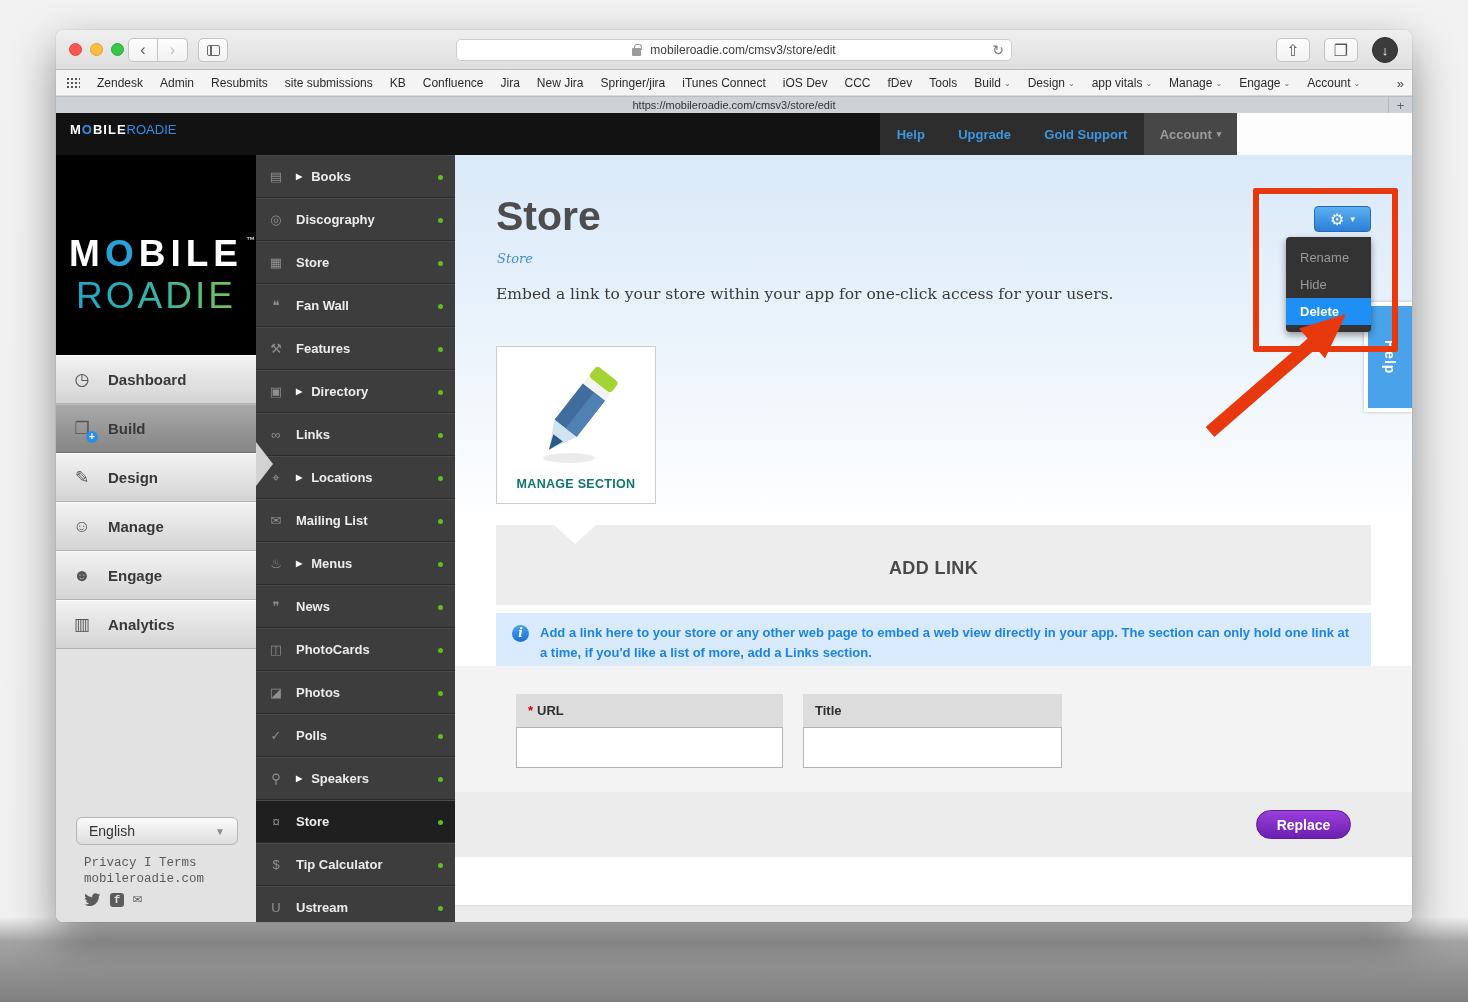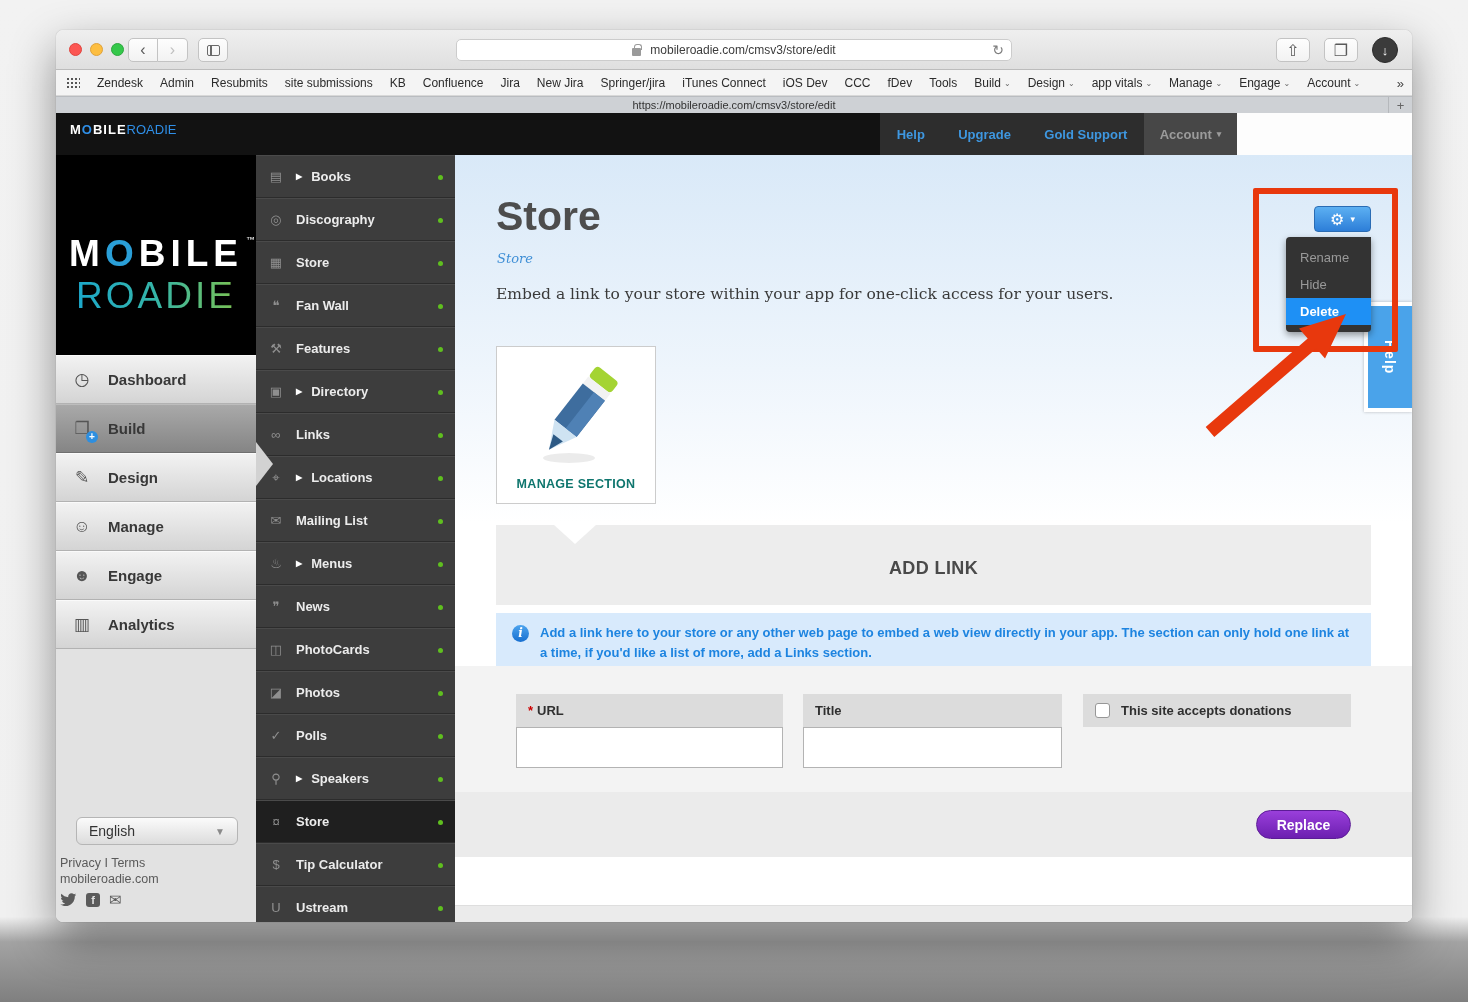--- a/index.html
+++ b/index.html
@@ -62,21 +62,21 @@
   .logo-black .l1 .o { color:#2a9fd8; }
   .logo-black .tm { font-size:9px; position:absolute; right:-12px; top:2px; color:#ddd; letter-spacing:0; }
   .logo-black .l2 { font-size:37px; letter-spacing:3px; font-weight:normal;
     background:linear-gradient(90deg,#15a5d4,#35b5a8,#8cc63f); -webkit-background-clip:text; background-clip:text; color:transparent; }
   .mainnav-item { height:49px; background:linear-gradient(#f2f2f2,#d4d4d4); border-top:1px solid #fafafa; border-bottom:1px solid #b2b2b2; display:flex; align-items:center; font-size:15px; font-weight:bold; color:#383838; position:relative; }
   .mainnav-item .nicon { width:52px; text-align:center; font-size:17px; color:#555; font-weight:normal; position:relative; }
   .mainnav-item.selected { background:linear-gradient(#a9a9a9,#858585); border-top-color:#bdbdbd; border-bottom-color:#6f6f6f; }
   .plusbadge { position:absolute; right:10px; bottom:-4px; width:12px; height:12px; background:#2e8fe0; color:#fff; border-radius:50%; font-size:10px; line-height:12px; text-align:center; font-weight:bold; }
   .lang-select { position:absolute; left:20px; top:662px; width:162px; height:28px; border:1px solid #b5b5b5; border-radius:6px; background:linear-gradient(#fbfbfb,#dcdcdc); display:flex; align-items:center; padding:0 12px; font-size:14px; color:#333; }
   .lang-caret { margin-left:auto; color:#8a8a8a; font-size:10px; }
-  .side-foot { position:absolute; left:4px; top:700px; font-size:12.5px; color:#5a5a5a; line-height:16px; }
+  .side-foot { position:absolute; left:28px; top:700px; font-size:12.5px; color:#5a5a5a; line-height:16px;font-family:Liberation Mono, monospace; }
   .socials { display:flex; gap:9px; margin-top:5px; align-items:center; }
   .soc-fb { width:14px; height:14px; background:#5b5b5b; border-radius:3px; color:#e2e2e2; font-size:11px; font-weight:bold; text-align:center; line-height:14px; }
   .soc-env { color:#5b5b5b; font-size:15px; }
   
   .submenu { width:199px; background:#3d3d3d; position:relative; flex:0 0 auto; overflow:hidden; }
   .bmrow { height:43px; border-top:1px solid #4a4a4a; border-bottom:1px solid #2c2c2c; display:flex; align-items:center; position:relative; color:#ececec; font-size:13px; font-weight:bold; }
   .bmrow.selected { background:#1f1f1f; }
   .bmrow .sicon { width:40px; text-align:center; color:#8f8f8f; font-size:13px; font-weight:normal; }
   .bmrow .expander { display:none; color:#fff; font-size:8px; margin-right:9px; }
   .bmrow .expander.show { display:inline-block; }
@@ -500,26 +500,20 @@
             <span>URL</span>
           </div>
           <input class="fld-input" value="" style="">
         </div>
         <div class="fld fld-title">
           <div class="fld-label">
               <span>Title</span>
             </div>
           <input class="fld-input" value="" style="">
         </div>
-        <div class="fld fld-don">
-          <div class="fld-label">
-            <span class="checkbox"></span>
-            <span>This site accepts donations</span>
-          </div>
-        </div>
       </div>
 
       <div class="replaceband">
         <button class="replace-btn">Replace</button>
       </div>
       <div class="bottomband"></div>
 
       <div class="gear-btn">
         <span class="gear">⚙</span>
         <span class="caret">▾</span>

